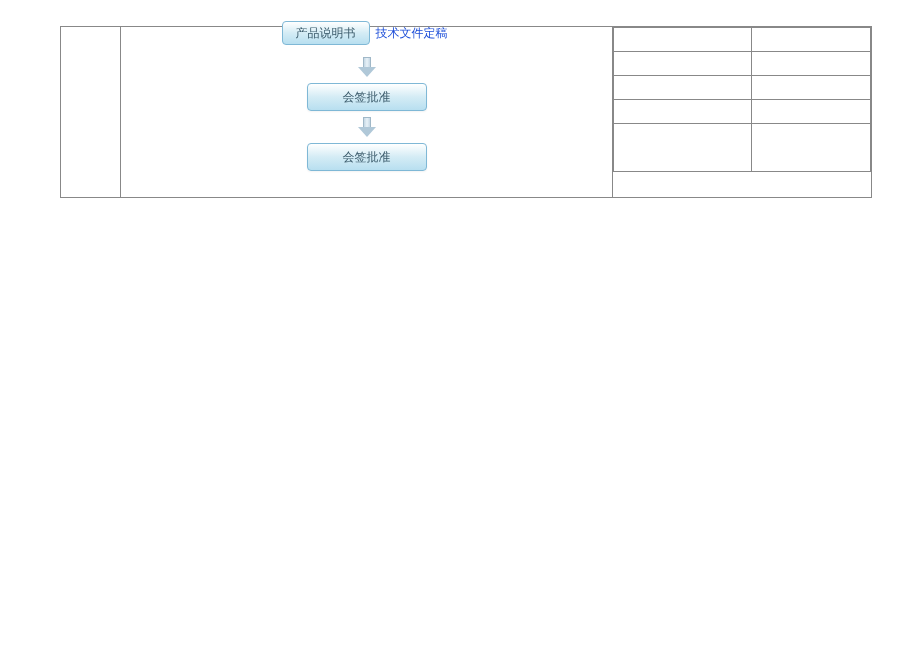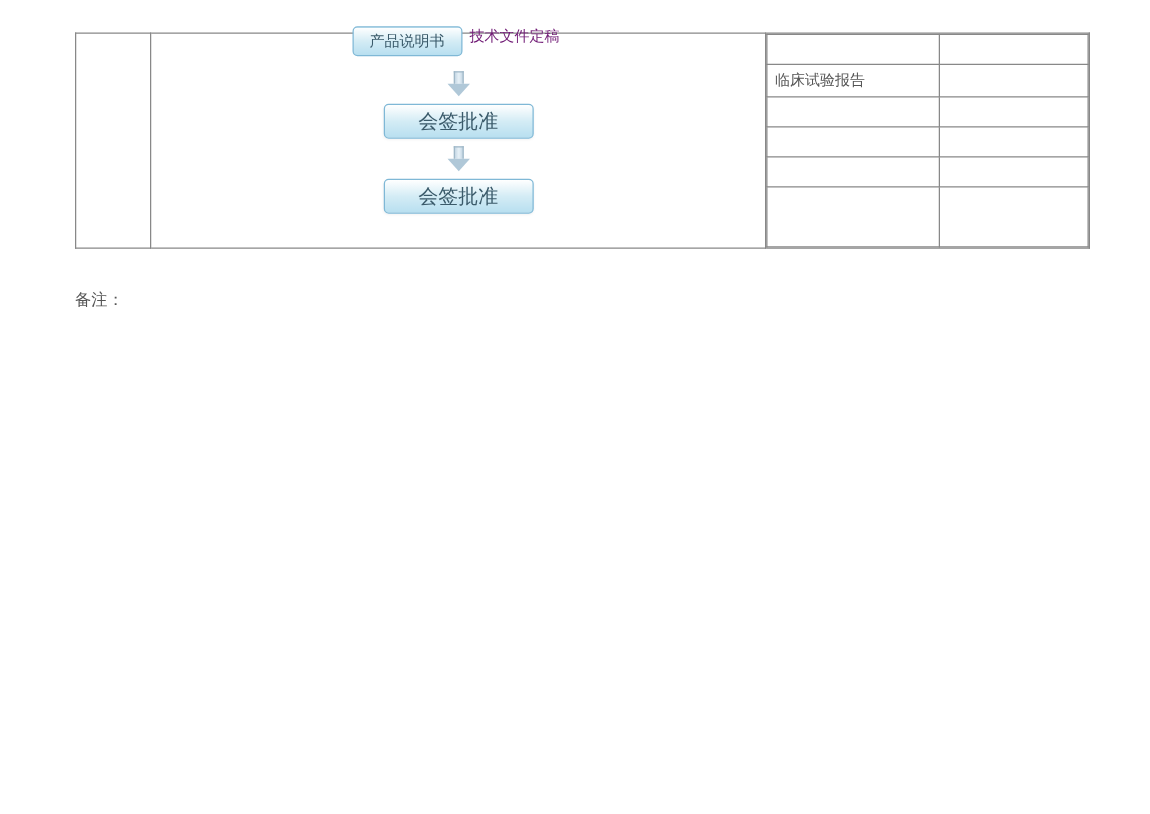--- a/index.html
+++ b/index.html
@@ -52,49 +52,50 @@
       left: 50%;
       transform: translateX(-50%);
       width: 120px;
       height: 28px;
       background: linear-gradient(to bottom, #ffffff 0%, #d4ecf5 50%, #b8dff0 100%);
       border: 1px solid #7fb8d6;
       border-radius: 4px;
       display: flex;
       align-items: center;
       justify-content: center;
-      font-size: 16px;
+      font-size: 12px;
       color: #3a5a6a;
       box-shadow: 0 1px 2px rgba(0,0,0,0.05);
     }
 
     .box-top-label {
       position: absolute;
       left: 50%;
       transform: translateX(-50%);
       top: -4px;
       width: 170px;
       display: flex;
+      align-items: center;
       gap: 6px;
     }
     .box-top-label .process-inline {
       width: 88px;
       height: 24px;
       background: linear-gradient(to bottom, #ffffff 0%, #d4ecf5 50%, #b8dff0 100%);
       border: 1px solid #7fb8d6;
       border-radius: 4px;
       display: inline-flex;
       align-items: center;
       justify-content: center;
       font-size: 12px;
       color: #3a5a6a;
     }
     .box-top-label .side-text {
       font-size: 12px;
-      color: #701a75;
+      color: #1d4ed8;
       white-space: nowrap;
     }
 
     .arrow-down {
       position: absolute;
       left: 50%;
       transform: translateX(-50%);
       display: flex;
       flex-direction: column;
       align-items: center;
@@ -161,24 +162,20 @@
       </div>
     </td>
     <td style="padding:0;width:260px;" colspan="2">
       <table class="right-table">
         <tbody>
               <tr>
                 <td class="col3"></td>
                 <td class="col4"></td>
               </tr>
         <tr>
-                <td>临床试验报告</td>
-                <td></td>
-              </tr>
-        <tr>
                 <td></td>
                 <td></td>
               </tr>
         <tr>
                 <td></td>
                 <td></td>
               </tr>
         <tr>
                 <td></td>
                 <td></td>
@@ -188,14 +185,13 @@
                 <td></td>
               </tr>
       </tbody>
           </table>
     </td>
   </tr>
 </tbody>
   </table>
 
 <div class="notes">
-  <div>备注：</div>
 </div>
 
 </body></html>

